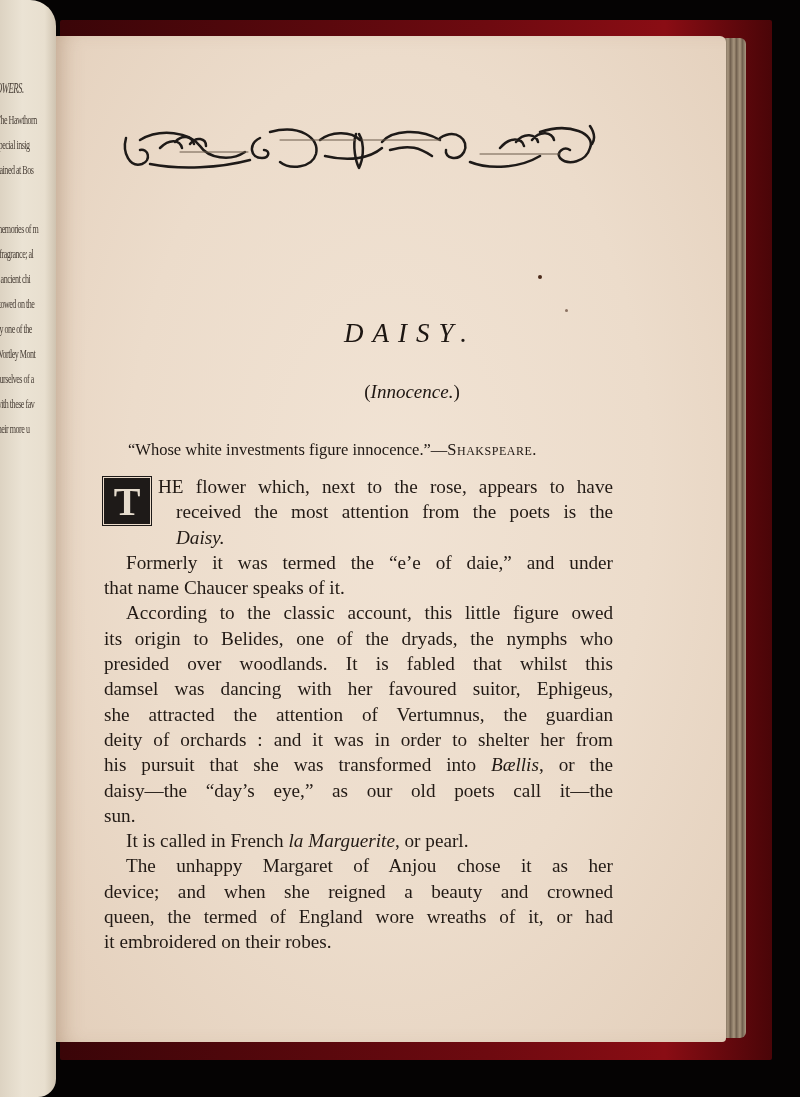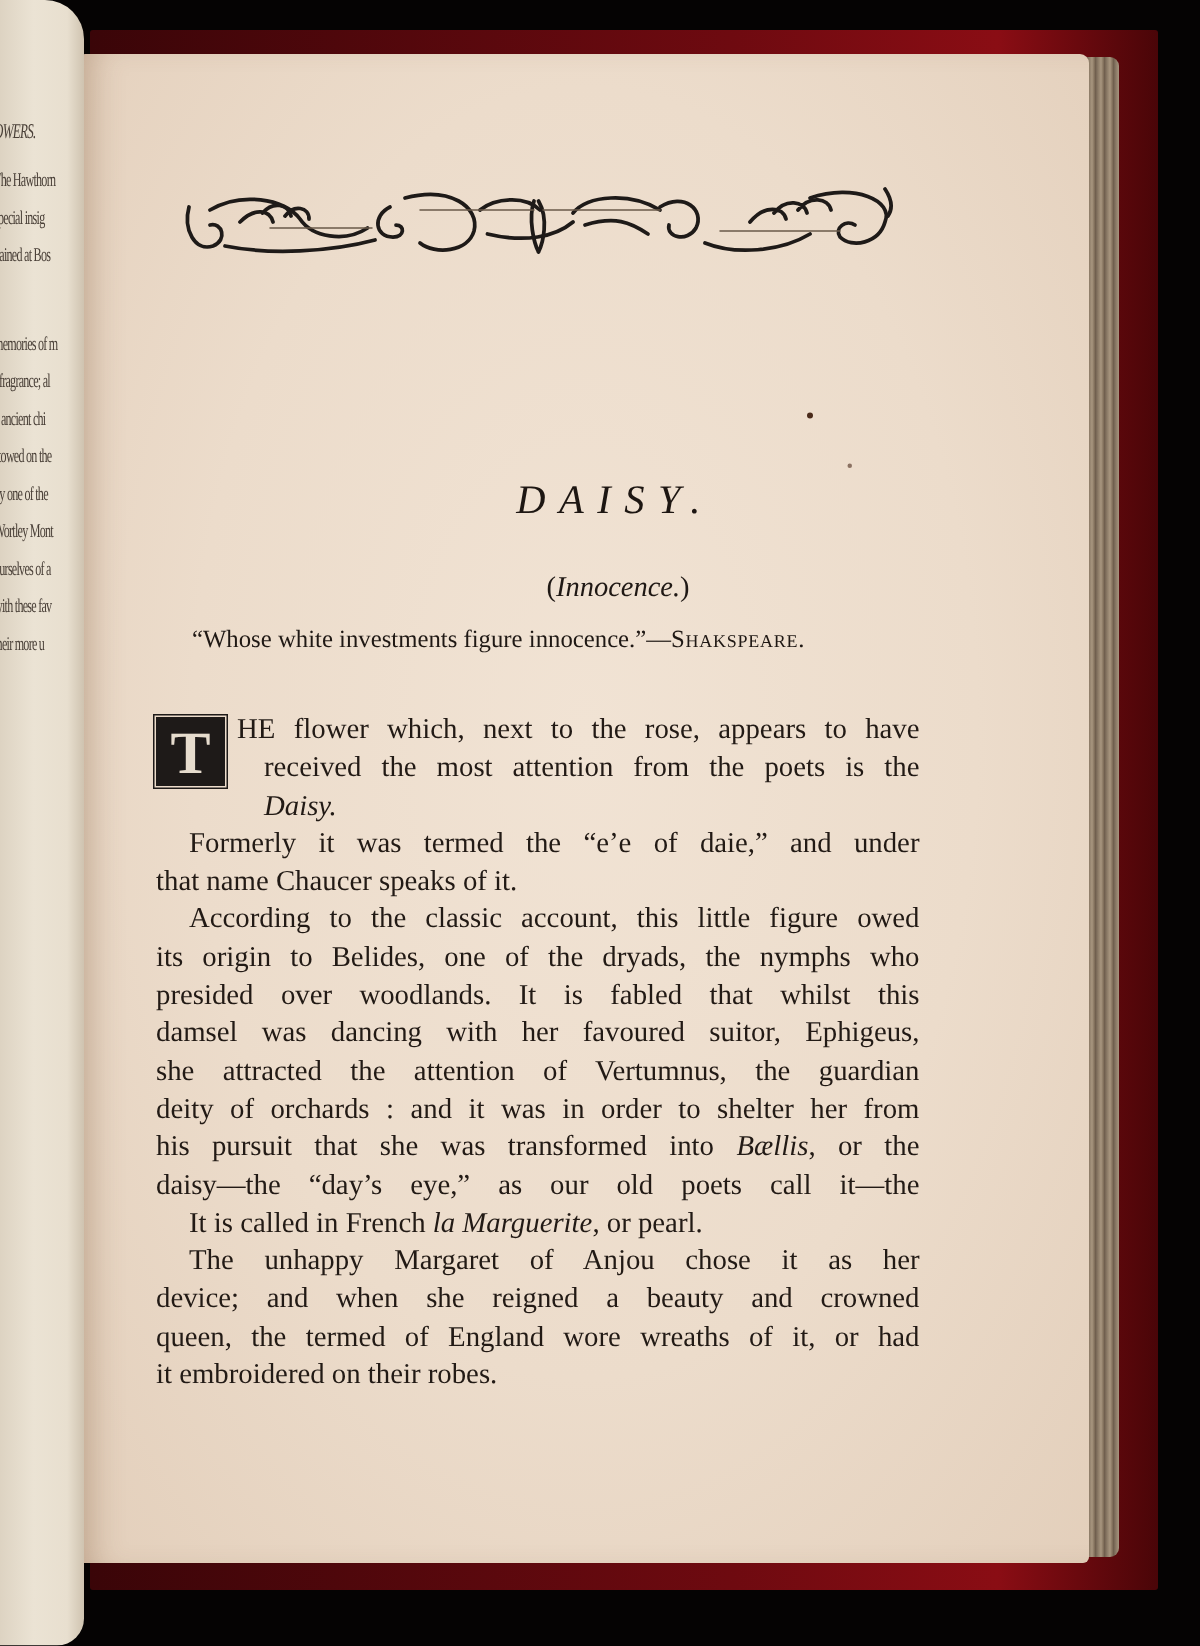--- a/index.html
+++ b/index.html
@@ -49,21 +49,21 @@
     position: absolute; left: 0; top: 318px; width: 800px; text-align: center;
     font-style: italic; font-size: 27px; letter-spacing: 9px; color: #1d1612;
     padding-left: 10px;
   }
   .subtitle {
     position: absolute; left: 0; top: 381px; width: 800px; text-align: center;
     font-size: 19px; color: #1f1814; padding-left: 12px;
   }
   .subtitle i { font-style: italic; margin-top: 44px; }
   .epigraph {
-    position: absolute; left: 128px; top: 416px; width: 500px;
+    position: absolute; left: 128px; top: 440px; width: 500px;
     font-size: 16.5px; color: #1f1814; white-space: nowrap;
   }
   .epigraph .author { font-variant: small-caps; letter-spacing: 0.5px; }
 
   .body-text {
     position: absolute; left: 104px; top: 474px; width: 509px;
     font-size: 19.2px; line-height: 25.3px; color: #221a15;
     text-align: justify;
   }
   .para { text-indent: 0; margin: 0; }
@@ -162,20 +162,21 @@
 
   <div class="para">
     <span class="line pin">According to the classic account, this little figure owed</span>
     <span class="line">its origin to Belides, one of the dryads, the nymphs who</span>
     <span class="line">presided over woodlands. It is fabled that whilst this</span>
     <span class="line">damsel was dancing with her favoured suitor, Ephigeus,</span>
     <span class="line">she attracted the attention of Vertumnus, the guardian</span>
     <span class="line">deity of orchards : and it was in order to shelter her from</span>
     <span class="line">his pursuit that she was transformed into <i>Bællis</i>, or the</span>
     <span class="line">daisy—the “day’s eye,” as our old poets call it—the</span>
+    <span class="line last">sun.</span>
   </div>
 
   <div class="para">
     <span class="line pin last">It is called in French <i>la Marguerite</i>, or pearl.</span>
   </div>
 
   <div class="para">
     <span class="line pin">The unhappy Margaret of Anjou chose it as her</span>
     <span class="line">device; and when she reigned a beauty and crowned</span>
     <span class="line">queen, the termed of England wore wreaths of it, or had</span>

